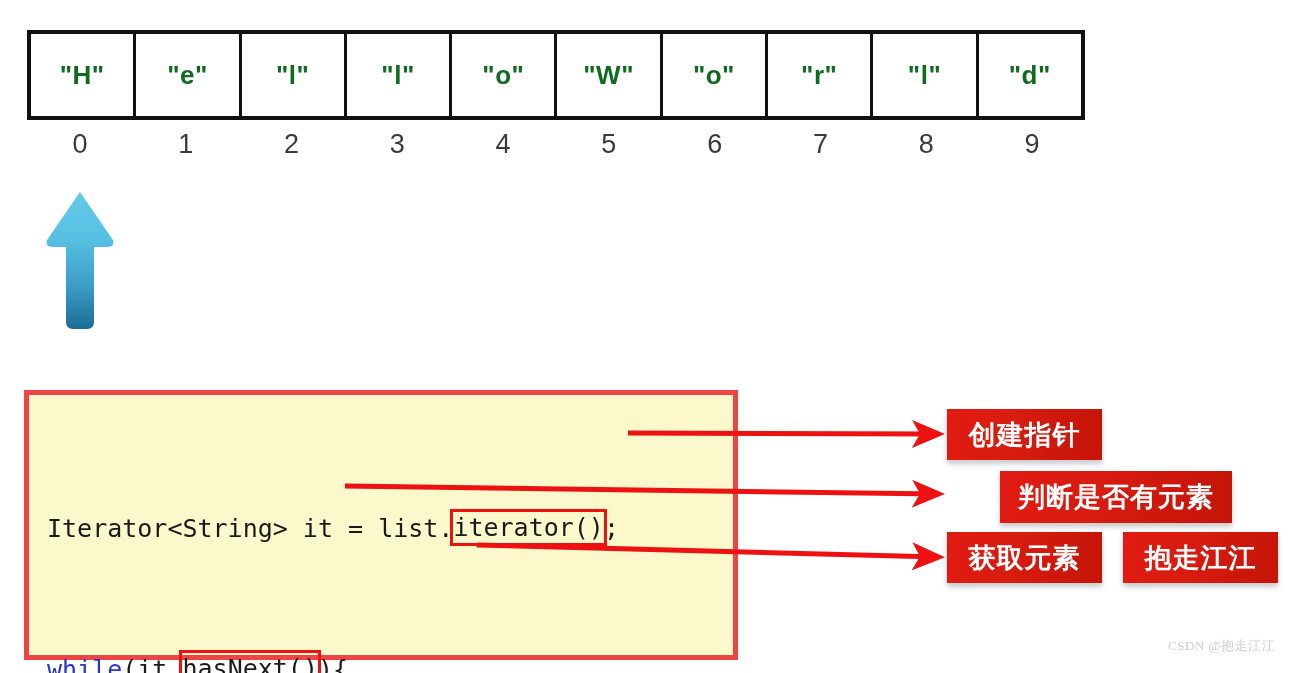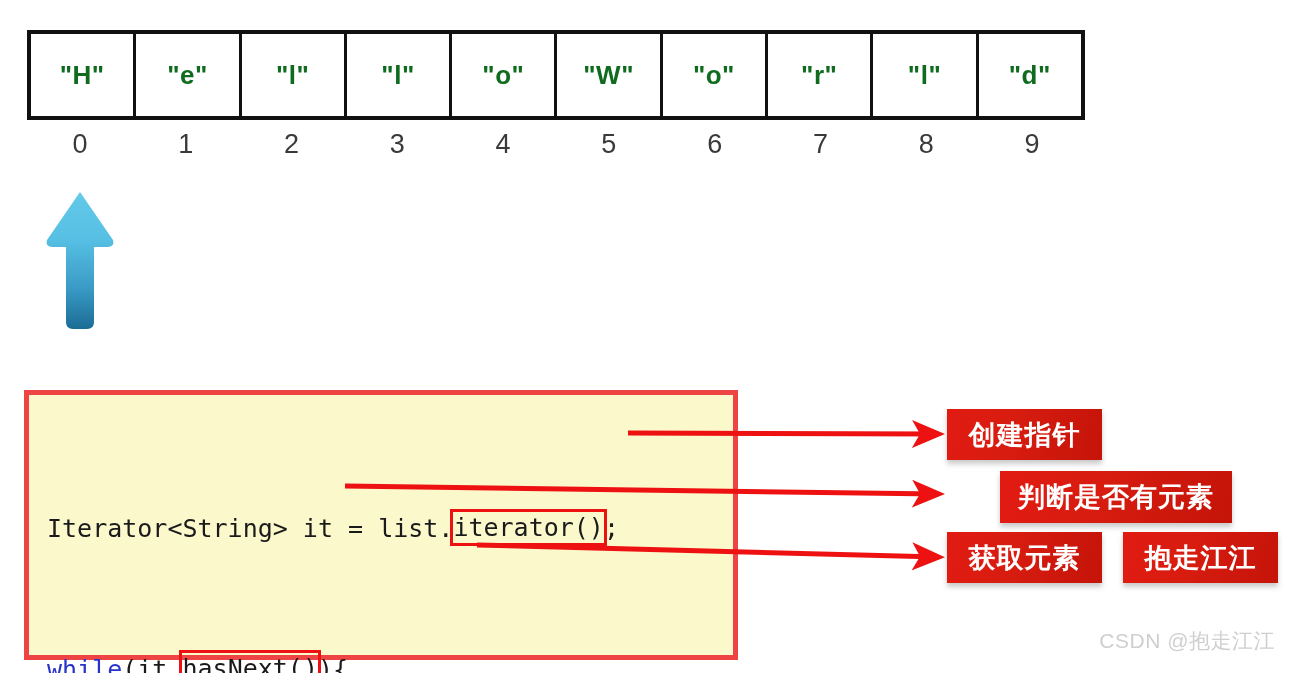--- a/index.html
+++ b/index.html
@@ -128,22 +128,22 @@
   #label-hasnext  { left: 1000px;  top: 471px; width: 232px; height: 52px; }
   #label-get      { left: 947px;  top: 532px; width: 155px; height: 51px; }
   #label-move     { left: 1123px; top: 532px; width: 155px; height: 51px; }
 
   
   #watermark {
     position: absolute;
     right: 14px;
     bottom: 18px;
     color: #cfcfcf;
-    font-family: Liberation Sans, sans-serif;
-    font-size: 21px;
+    font-family: Liberation Serif, serif;
+    font-size: 13px;
     letter-spacing: 0.5px;
     z-index: 6;
   }
 </style>
 </head>
 <body>
 
 <div id="array-strip">
   <div class="array-cell">
       <span class="array-cell-text">"H"</span>

